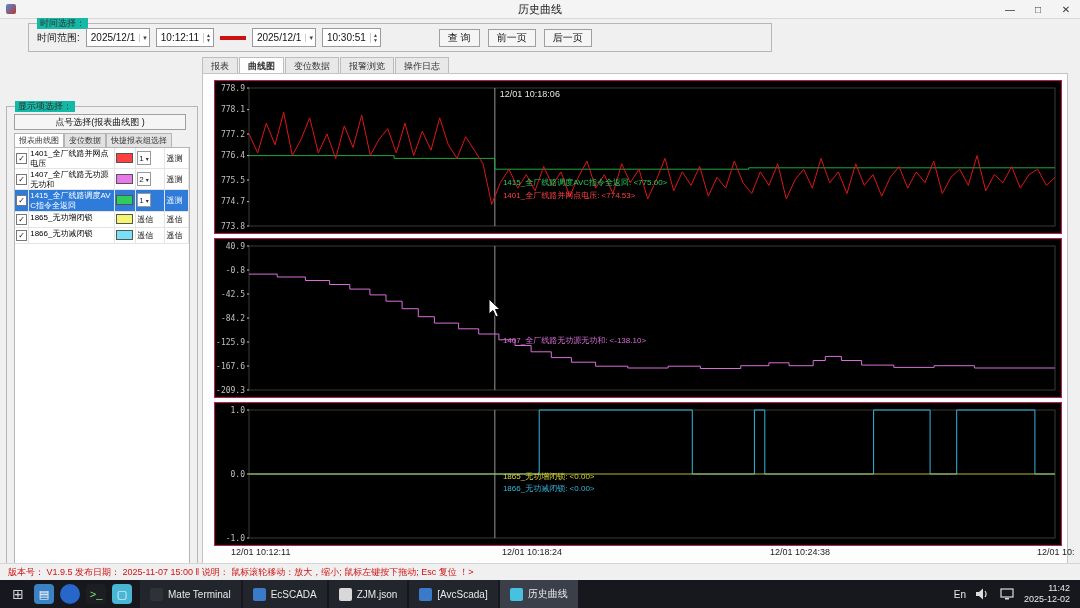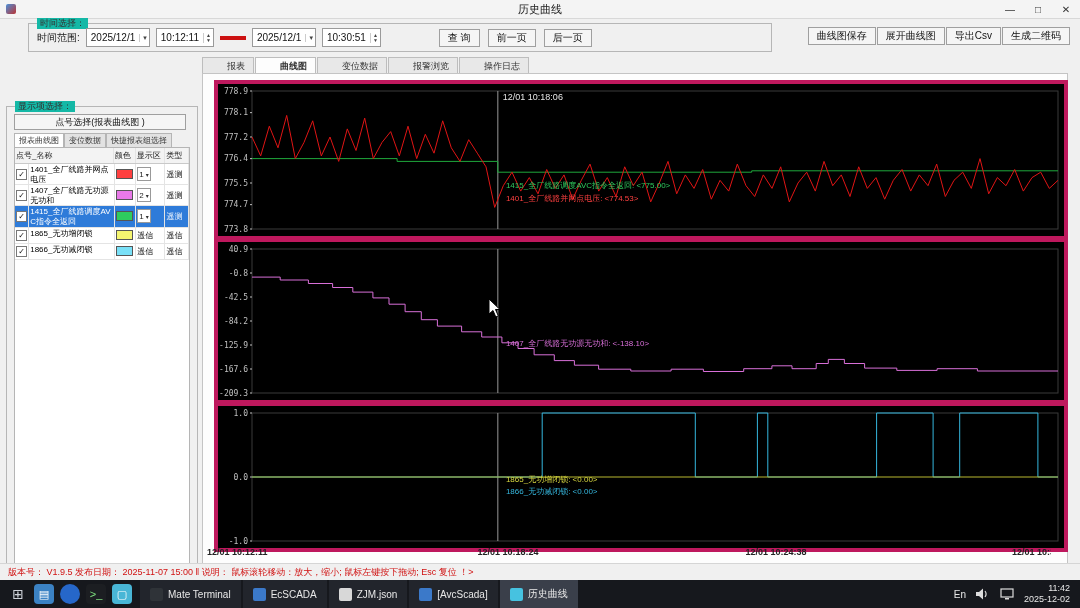--- a/index.html
+++ b/index.html
@@ -57,28 +57,28 @@
   .msel{display:inline-flex;align-items:center;border:1px solid #999;background:#fff;color:#222;font-size:8px;padding:0 1px;height:12px;}
   .msel .dd{font-size:6px;margin-left:2px;color:#333;}
   .h-scrollbar{position:absolute;left:7px;bottom:30px;width:174px;height:8px;background:#f1f1f1;border:1px solid #d0d0d0;}
   .h-thumb{position:absolute;left:1px;top:1px;width:52px;height:4px;background:#c9c9c9;}
   .left-bottom{position:absolute;left:6px;bottom:8px;display:flex;gap:14px;align-items:center;}
   .small-btn{height:16px;font-size:8px;padding:0 3px;background:#f5f5f5;border:1px solid #9f9f9f;white-space:nowrap;overflow:hidden;}
   .group-input{width:62px;height:12px;font-size:8px;border:1px solid #9f9f9f;padding:0 2px;font-family:inherit;}
 
   
   .main-tabs{position:absolute;left:202px;top:57px;display:flex;height:16px;}
-  .mtab{font-size:9px;padding:2px 8px 0 24px;border:1px solid #bdbdbd;border-bottom:none;background:#e8e8e8;color:#333;margin-right:1px;white-space:nowrap;}
+  .mtab{font-size:9px;padding:2px 8px 0 8px;border:1px solid #bdbdbd;border-bottom:none;background:#e8e8e8;color:#333;margin-right:1px;white-space:nowrap;}
   .mtab.active{background:#fdfdfd;font-weight:bold;}
   .chart-wrap{position:absolute;left:202px;top:73px;width:864px;height:489px;background:#fdfdfd;border:1px solid #c4c4c4;}
-  .chart-panel{position:absolute;left:11px;width:846px;background:#000;border:4px solid #be185d;}
+  .chart-panel{position:absolute;left:11px;width:846px;background:#000;border:1px solid #be185d;}
   #cp0{top:6px;height:152px;}
   #cp1{top:164px;height:158px;}
   #cp2{top:328px;height:142px;}
-  .x-labels{position:absolute;left:2px;top:473px;width:846px;height:13px;overflow:hidden;font-weight:bold;}
+  .x-labels{position:absolute;left:26px;top:473px;width:846px;height:13px;overflow:hidden;}
   .xlab{position:absolute;top:0;font-size:9px;color:#222;white-space:nowrap;}
   .xlab0{left:2px;} .xlab1{left:303px;transform:translateX(-50%);} .xlab2{left:571px;transform:translateX(-50%);}
   .xlab3{right:-22px;}
 
   
   .statusbar{position:absolute;left:0;top:563px;width:100%;height:17px;background:#f0f0f0;border-top:1px solid #d5d5d5;
              font-size:9px;color:#d01111;display:flex;align-items:center;padding-left:8px;box-sizing:border-box;white-space:nowrap;overflow:hidden;}
 
   
   .taskbar{position:absolute;left:0;top:580px;width:1080px;height:28px;background:#16181d;display:flex;align-items:center;color:#e8e8e8;}
@@ -135,42 +135,30 @@
             <i>▼</i>
           </span>
       </div>
       <div class="query-group">
         <button class="btn">查 询</button>
         <button class="btn">前一页</button>
         <button class="btn">后一页</button>
       </div>
     </div>
   </div>
-  <div class="top-right-btns">
-    <button class="btn">曲线图保存</button>
-    <button class="btn">展开曲线图</button>
-    <button class="btn">导出Csv</button>
-    <button class="btn">生成二维码</button>
-  </div>
 
   <div class="group left-group">
     <div class="glabel">显示项选择：</div>
     <button class="btn point-select-btn">点号选择(报表曲线图 )</button>
     <div class="left-tabs">
         <div class="ltab active">报表曲线图</div>
         <div class="ltab">变位数据</div>
         <div class="ltab">快捷报表组选择</div>
       </div>
     <div class="point-table">
-        <div class="trow thead">
-          <div class="tcell th c-h0">点号_名称</div>
-          <div class="tcell th c-h1">颜色</div>
-          <div class="tcell th c-h2">显示区</div>
-          <div class="tcell th c-h3">类型</div>
-        </div>
         <div class="trow">
           <div class="tcell ccb">
             <span class="cb">✓</span>
           </div>
           <div class="tcell cname">1401_全厂线路并网点电压</div>
           <div class="tcell ccolor">
             <span class="swatch" style="background: rgb(255, 64, 64);"></span>
           </div>
           <div class="tcell czone">
             <span class="msel">

